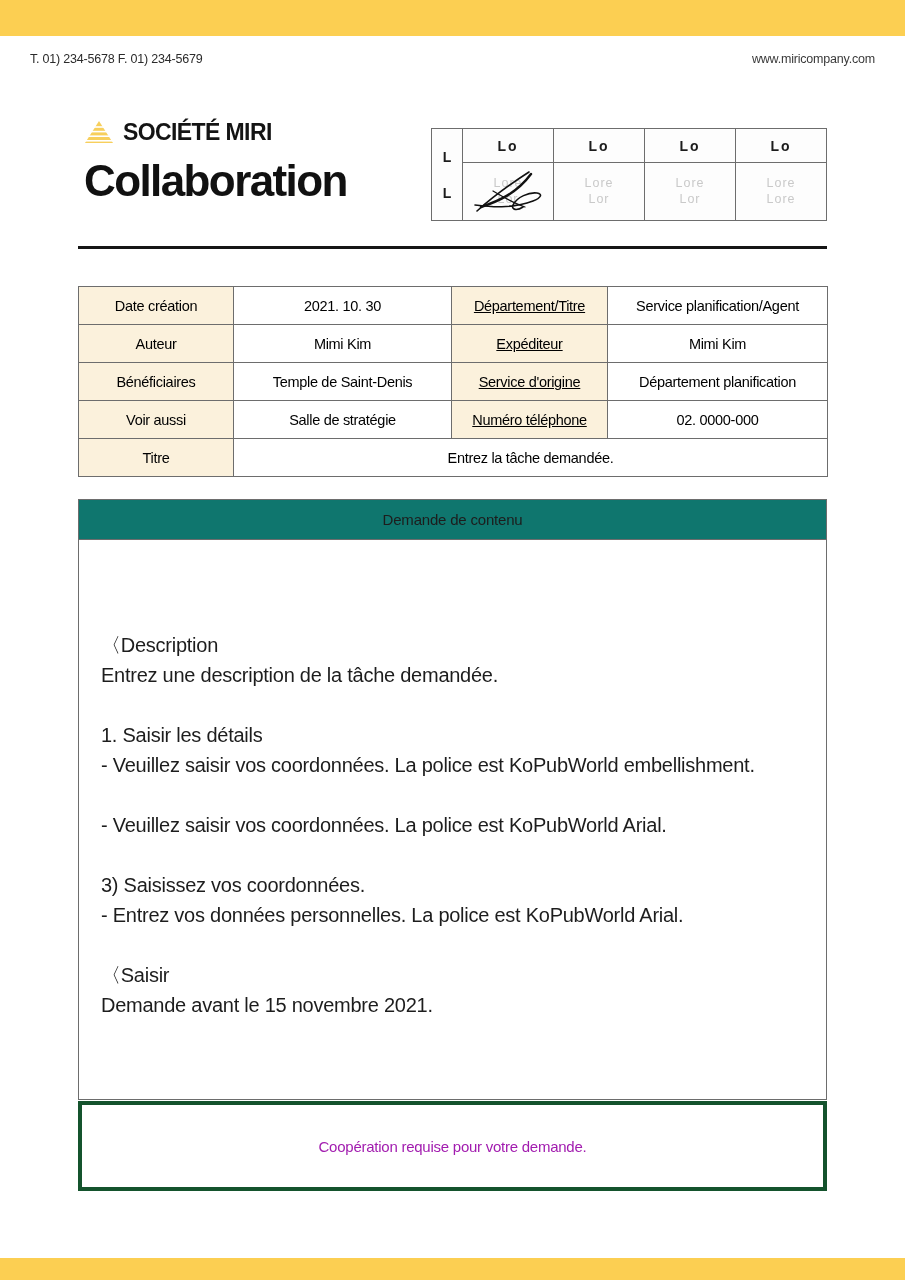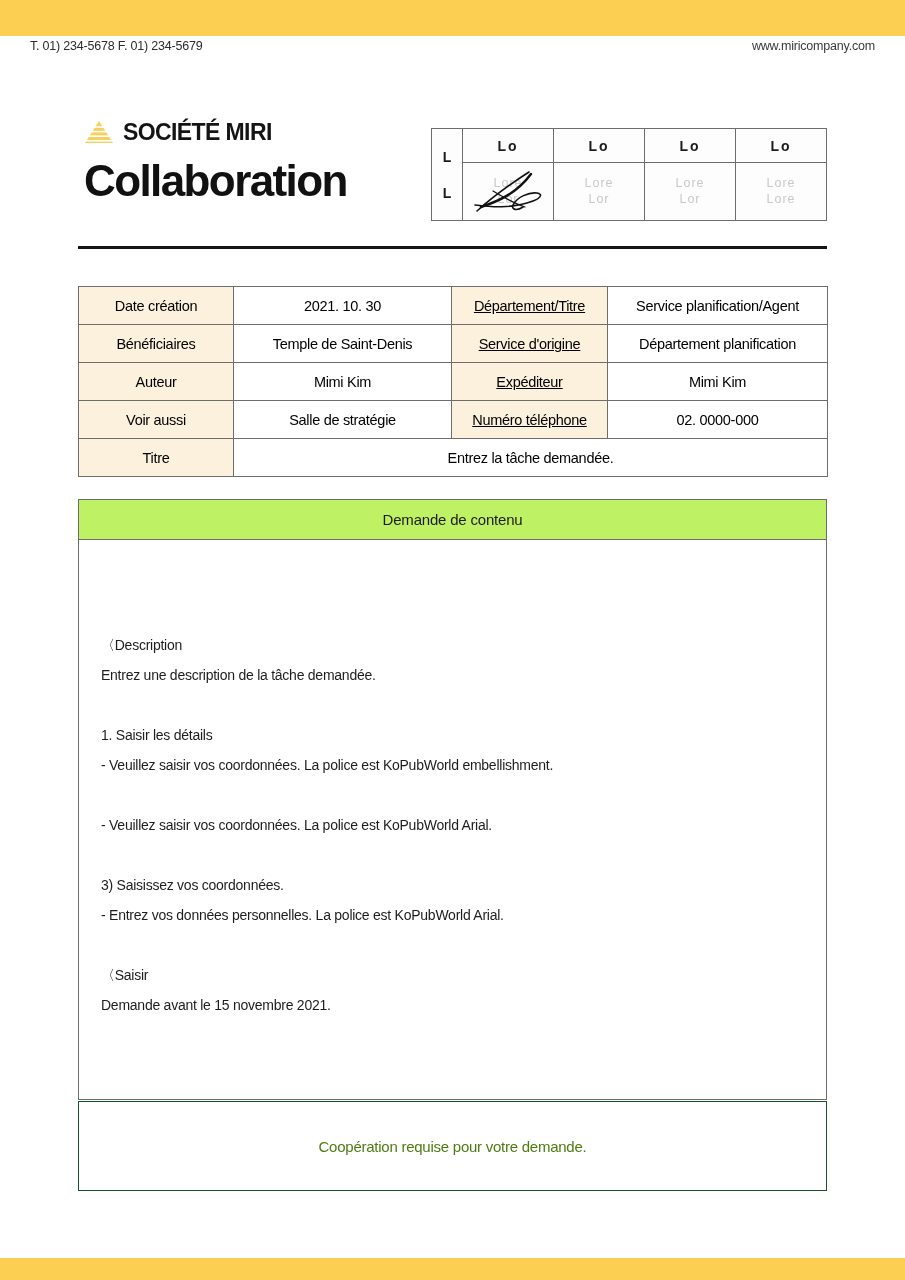--- a/index.html
+++ b/index.html
@@ -22,21 +22,21 @@
     background: #fccf52;
   }
   .bar-bottom {
     position: absolute; left: 0; top: 1258px;
     width: 905px; height: 22px;
     background: #fccf52;
   }
 
   
   .contact-row {
-    position: absolute; left: 0; top: 39px;
+    position: absolute; left: 0; top: 52px;
     width: 905px; height: 22px;
   }
   .contact-phone {
     position: absolute; left: 30px; top: 0;
     font-size: 12.5px; color: #2b2b2b; letter-spacing: -0.2px;
     white-space: nowrap;
   }
   .contact-web {
     position: absolute; right: 30px; top: 0;
     font-size: 12.5px; color: #3a3a3a; letter-spacing: -0.2px;
@@ -136,40 +136,40 @@
   .c1 { width: 155px; }
   .c2 { width: 218px; }
   .c3 { width: 156px; text-decoration: underline; }
   .c4 { width: 220px; }
 
   
   .content-head {
     position: absolute; left: 78px; top: 499px;
     width: 749px; height: 41px;
     border: 1px solid #6d6d6d;
-    background: #bef264;
+    background: #0f766e;
     display: flex; align-items: center; justify-content: center;
     font-size: 15px; letter-spacing: -0.2px; color: #1d1d1d;
   }
   .content-body {
     position: absolute; left: 78px; top: 540px;
     width: 749px; height: 560px;
     border: 1px solid #6d6d6d; border-top: none;
     padding: 90px 0 0 22px;
-    font-size: 14px; line-height: 30px;
+    font-size: 20px; line-height: 30px;
     letter-spacing: -0.25px; color: #1d1d1d;
   }
   .content-body p { margin: 0; }
   .content-body p.gap { height: 30px; }
   .footer-box {
     position: absolute; left: 78px; top: 1101px;
     width: 749px; height: 90px;
-    border: 1px solid #14532d;
+    border: 4px solid #14532d;
     display: flex; align-items: center; justify-content: center;
-    font-size: 15px; letter-spacing: -0.25px; color: #4d7c0f;
+    font-size: 15px; letter-spacing: -0.25px; color: #a21caf;
   }
 </style>
 </head>
 <body>
 
 <div class="bar-top"></div>
 
 <div class="contact-row">
   <span class="contact-phone">T. 01) 234-5678 F. 01) 234-5679</span>
   <span class="contact-web">www.miricompany.com</span>
@@ -247,30 +247,30 @@
 
 <table class="info-table">
   <tbody>
     <tr>
       <td class="lbl c1">Date création</td>
       <td class="c2">2021. 10. 30</td>
       <td class="lbl c3">Département/Titre</td>
       <td class="c4">Service planification/Agent</td>
     </tr>
     <tr>
+      <td class="lbl c1">Auteur</td>
+      <td class="c2">Mimi Kim</td>
+      <td class="lbl c3">Expéditeur</td>
+      <td class="c4">Mimi Kim</td>
+    </tr>
+    <tr>
       <td class="lbl c1">Bénéficiaires</td>
       <td class="c2">Temple de Saint-Denis</td>
       <td class="lbl c3">Service d'origine</td>
       <td class="c4">Département planification</td>
-    </tr>
-    <tr>
-      <td class="lbl c1">Auteur</td>
-      <td class="c2">Mimi Kim</td>
-      <td class="lbl c3">Expéditeur</td>
-      <td class="c4">Mimi Kim</td>
     </tr>
     <tr>
       <td class="lbl c1">Voir aussi</td>
       <td class="c2">Salle de stratégie</td>
       <td class="lbl c3">Numéro téléphone</td>
       <td class="c4">02. 0000-000</td>
     </tr>
     <tr>
       <td class="lbl c1">Titre</td>
       <td colspan="3">Entrez la tâche demandée.</td>

